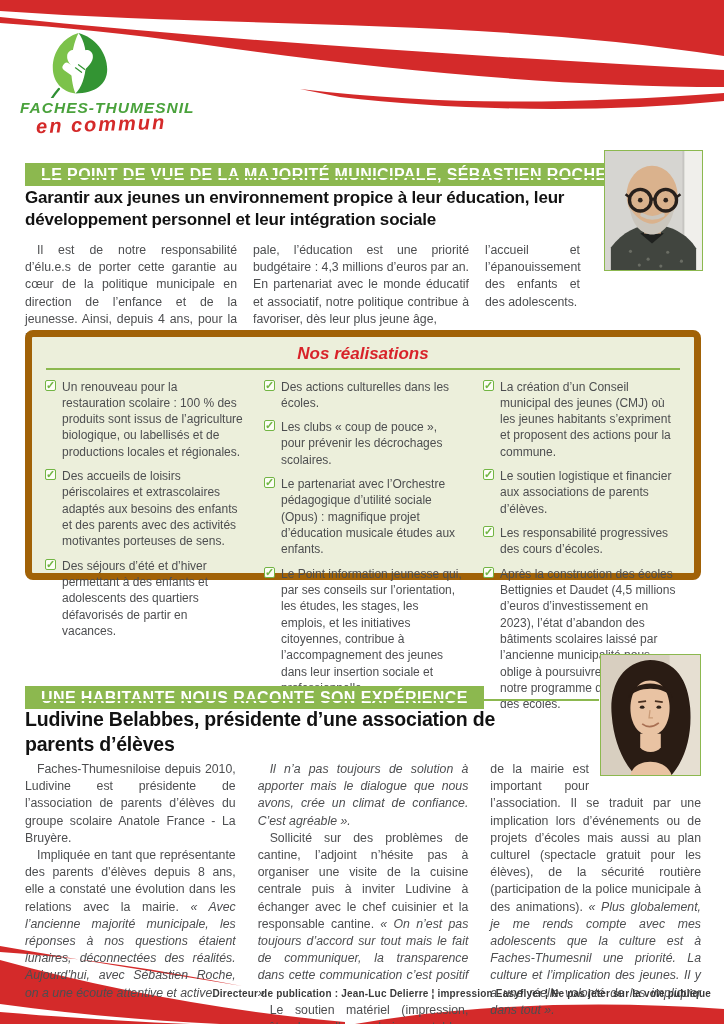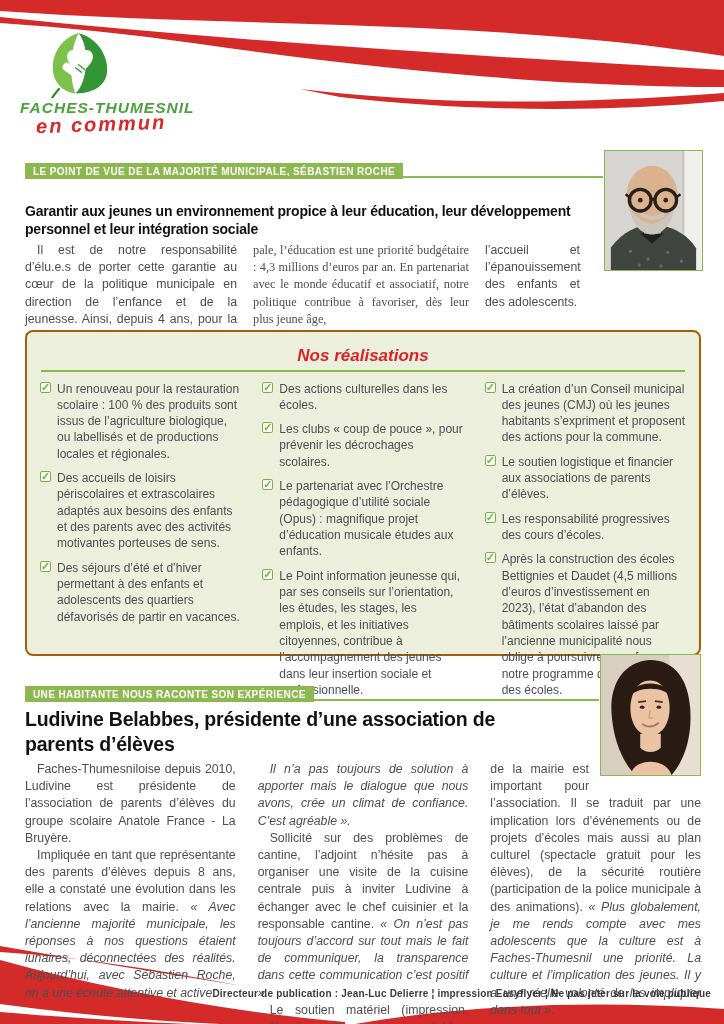--- a/index.html
+++ b/index.html
@@ -13,53 +13,53 @@
   #swoosh-bottom{bottom:0;left:0;width:724px;height:100px;}
 
   
   #logo-leaf{left:42px;top:30px;width:76px;height:68px;}
   #brand-name{left:20px;top:99px;width:170px;text-align:left;
     color:#4aa23c;font-weight:700;font-style:italic;font-size:15.5px;letter-spacing:1px;white-space:nowrap;}
   #brand-sub{left:36px;top:113px;width:130px;text-align:center;
     color:#d42a2a;font-weight:700;font-style:italic;font-size:20px;letter-spacing:2px;transform:rotate(-2deg);white-space:nowrap;}
 
   
-  .kicker{background:#8cb84f;color:#fff;font-size:10px;font-weight:700;
-    letter-spacing:.4px;padding:3px 8px 2px;white-space:nowrap;}
+  .kicker{background:#8cb84f;color:#fff;font-size:16px;font-weight:700;
+    letter-spacing:.4px;padding:3px 16px 2px;white-space:nowrap;}
   #kicker1{left:25px;top:163px;}
   #kicker2{left:25px;top:686px;}
   .kicker-line{height:2px;background:#8cb84f;left:25px;}
   #kline1{top:176px;width:578px;}
   #kline2{top:699px;width:574px;}
 
   
   .headline{color:#121212;font-weight:700;line-height:1.3;letter-spacing:-.2px;}
-  #headline1{left:25px;top:202px;width:566px;font-size:14px;}
+  #headline1{left:25px;top:187px;width:566px;font-size:17px;}
   #headline2{left:25px;top:707px;width:480px;font-size:19.5px;}
 
   
   .photo{border:1.5px solid #8cb84f;box-sizing:border-box;overflow:hidden;background:#ddd;}
   #photo-man{left:604px;top:150px;width:99px;height:121px;}
   #photo-woman{left:600px;top:654px;width:101px;height:122px;}
   .photo svg{width:100%;height:100%;}
 
   
   .cols{display:flex;}
   .col{text-align:justify;font-size:12.3px;line-height:1.4;color:#4d4e50;}
   .col p{margin:0;}
   .ind{text-indent:12px;}
   .quote{font-style:italic;}
   #intro{left:25px;top:242px;width:560px;gap:16px;}
   #intro .c1{width:212px;}
-  #intro .c2{width:216px;font-family:Liberation Serif, serif;}
+  #intro .c2{width:216px;}
   #intro .c3{width:95px;}
 
   
-  #real{left:25px;top:330px;width:676px;height:326px;background:#ecefdb;
-    border:2px solid #a16207;border-radius:8px;box-sizing:border-box;padding:12px 13px 0;}
+  #real{left:25px;top:330px;width:676px;height:250px;background:#ecefdb;
+    border:7px solid #a16207;border-radius:8px;box-sizing:border-box;padding:5px 13px 0;}
   #real-title{text-align:center;color:#d8232a;font-style:italic;font-weight:700;font-size:17px;margin:2px 0 0;}
   #real-rule{height:1.5px;background:#8cb84f;margin:4px 1px 9px;}
   .real-cols{display:flex;gap:21px;}
   .rcol{width:203px;}
   .item{position:relative;padding-left:17px;margin-bottom:8px;font-size:12px;line-height:1.36;color:#4d4e50;text-align:left;}
   .chk{position:absolute;left:0;top:1px;width:9px;height:9px;border:1.5px solid #72b544;
     border-radius:2px;color:#72b544;font-size:11px;line-height:8px;font-weight:700;text-align:center;background:#fdfdf6;}
 
   
   #story{left:25px;top:761px;width:676px;gap:22px;}

